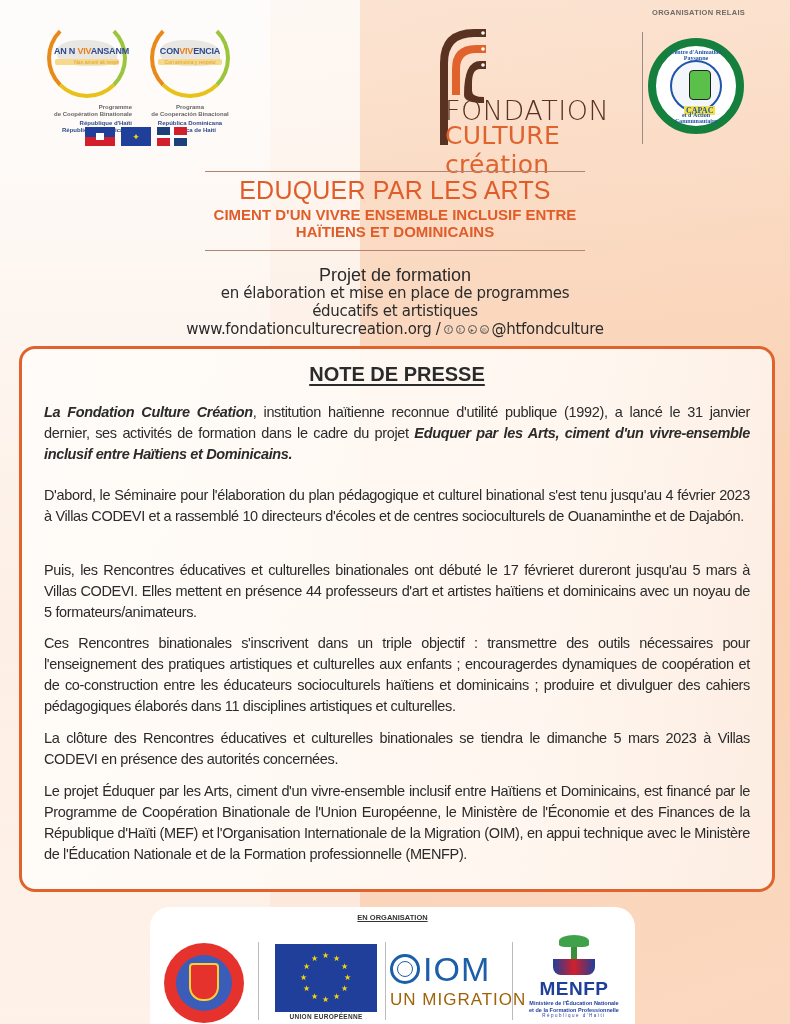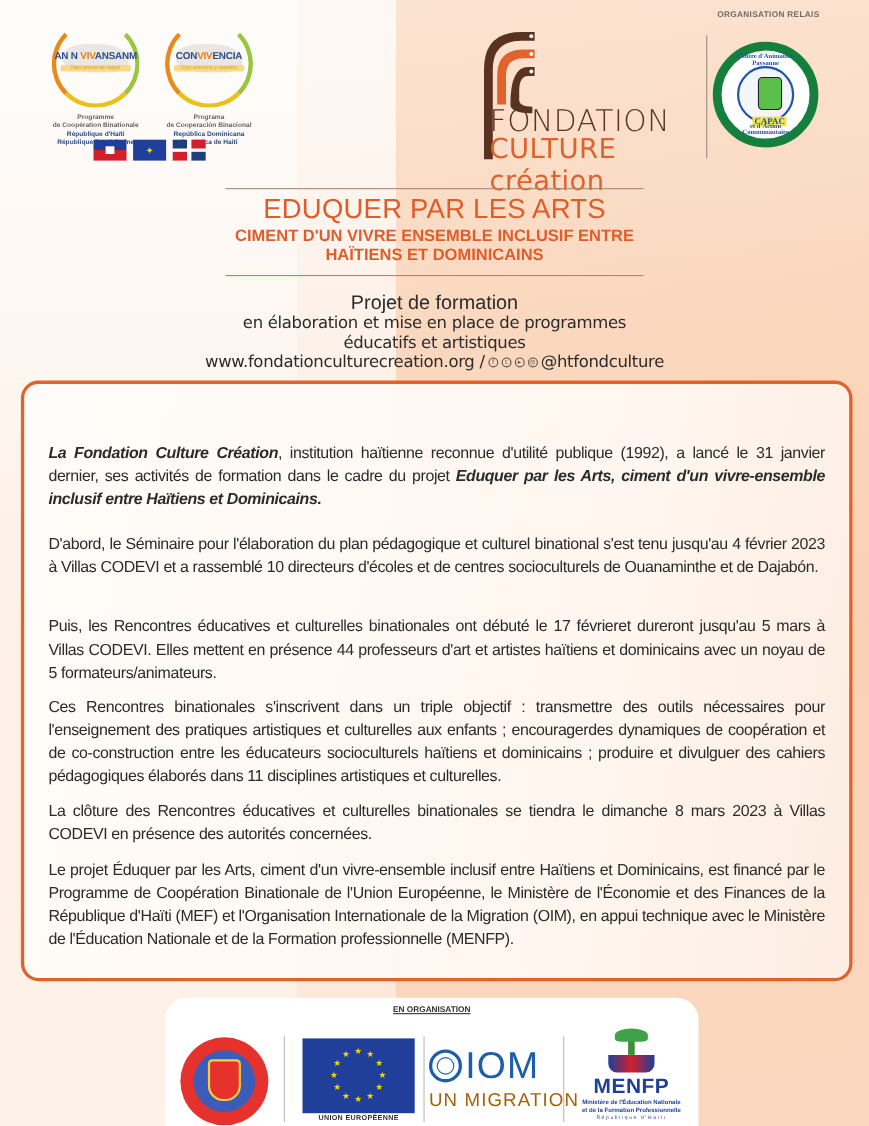--- a/index.html
+++ b/index.html
@@ -121,21 +121,21 @@
   .menfp .name { font-size: 19px; font-weight: bold; color: #1f3f9a; margin-top: 1px; letter-spacing: 0.5px; }
   .menfp .l1 { font-size: 5.5px; font-weight: bold; color: #1f3f9a; line-height: 6.5px; }
   .menfp .l2 { font-size: 4.5px; color: #1f3f9a; letter-spacing: 1.5px; line-height: 6px; }
 </style>
 </head>
 <body>
 
 <div class="bg-right"></div>
 <div class="bg-left"></div>
 
-<div class="prog-logo" style="left:42px;">
+<div class="prog-logo" style="left:42px;text-align:right;">
   <div class="ring">
     <div class="map"></div>
     <div class="name"><span>AN N </span><span class="viv">VIV</span><span>ANSANM</span></div>
     <div class="sub">Nan amoni ak respè</div>
   </div>
   <div class="l1">
       <div>Programme</div>
       <div>de Coopération Binationale</div>
     </div>
   <div class="l2">
@@ -207,27 +207,28 @@
 <div class="proj-line proj-web">
   <span>www.fondationculturecreation.org /</span>
   <span class="soc">f</span>
   <span class="soc">t</span>
   <span class="soc">▸</span>
   <span class="soc">◎</span>
   <span>@htfondculture</span>
 </div>
 
 <div class="press-box">
+  <div class="press-title"><span>NOTE DE PRESSE</span></div>
 
   <p class="para" style="top:53px;"><b><i>La Fondation Culture Création</i></b><span>, institution haïtienne reconnue d'utilité publique (1992), a lancé le 31 janvier dernier, ses activités de formation dans le cadre du projet </span><b><i>Eduquer par les Arts, ciment d'un vivre-ensemble inclusif entre Haïtiens et Dominicains.</i></b></p>
 
   <p class="para" style="top:136px;">D'abord, le Séminaire pour l'élaboration du plan pédagogique et culturel binational s'est tenu jusqu'au 4 février 2023 à Villas CODEVI et a rassemblé 10 directeurs d'écoles et de centres socioculturels de Ouanaminthe et de Dajabón.</p>
   <p class="para" style="top:211px;">Puis, les Rencontres éducatives et culturelles binationales ont débuté le 17 févrieret dureront jusqu'au 5 mars à Villas CODEVI. Elles mettent en présence 44 professeurs d'art et artistes haïtiens et dominicains avec un noyau de 5 formateurs/animateurs.</p>
   <p class="para" style="top:284px;">Ces Rencontres binationales s'inscrivent dans un triple objectif : transmettre des outils nécessaires pour l'enseignement des pratiques artistiques et culturelles aux enfants ; encouragerdes dynamiques de coopération et de co-construction entre les éducateurs socioculturels haïtiens et dominicains ; produire et divulguer des cahiers pédagogiques élaborés dans 11 disciplines artistiques et culturelles.</p>
-  <p class="para" style="top:379px;">La clôture des Rencontres éducatives et culturelles binationales se tiendra le dimanche 8 mars 2023 à Villas CODEVI en présence des autorités concernées.</p>
+  <p class="para" style="top:379px;">La clôture des Rencontres éducatives et culturelles binationales se tiendra le dimanche 5 mars 2023 à Villas CODEVI en présence des autorités concernées.</p>
   <p class="para" style="top:432px;">Le projet Éduquer par les Arts, ciment d'un vivre-ensemble inclusif entre Haïtiens et Dominicains, est financé par le Programme de Coopération Binationale de l'Union Européenne, le Ministère de l'Économie et des Finances de la République d'Haïti (MEF) et l'Organisation Internationale de la Migration (OIM), en appui technique avec le Ministère de l'Éducation Nationale et de la Formation professionnelle (MENFP).</p>
 </div>
 
 <div class="partners">
   <div class="partners-label">EN ORGANISATION</div>
 
   <div class="mef">
     <div class="blue"></div>
     <div class="shield"></div>
   </div>

